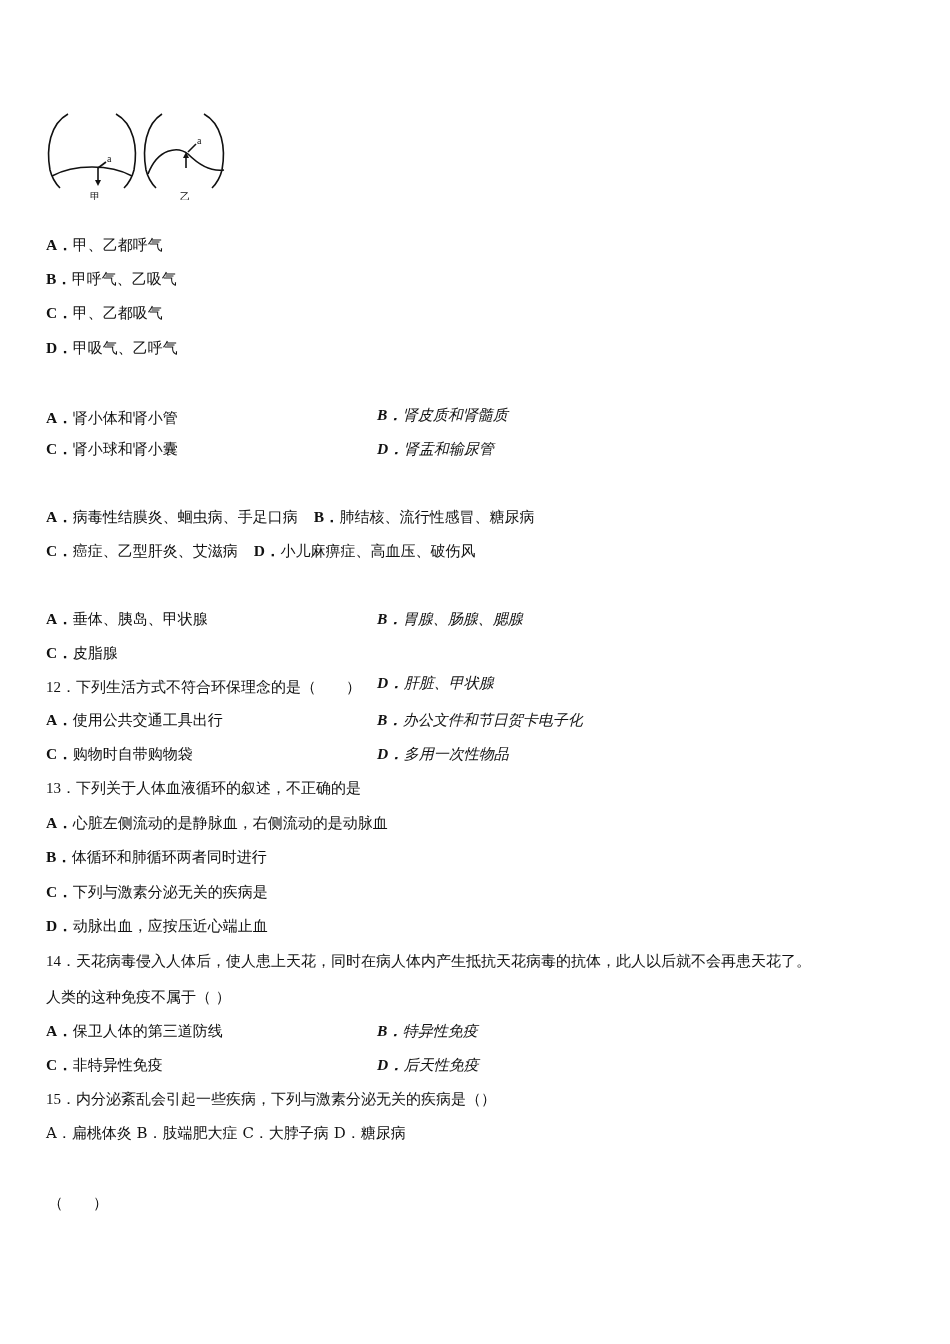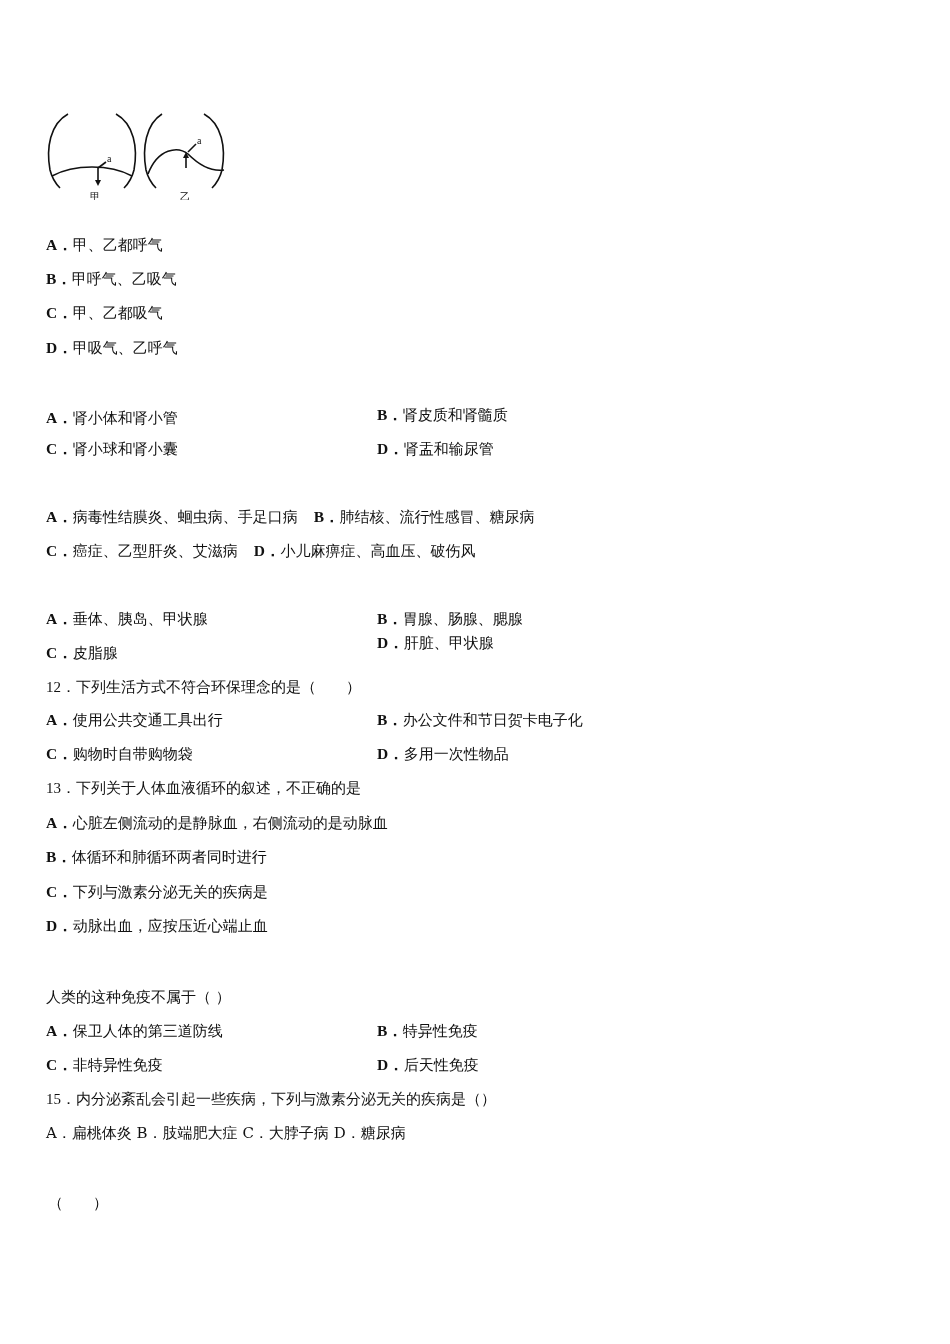--- a/index.html
+++ b/index.html
@@ -7,21 +7,21 @@
       width: 950px; height: 1344px; position: relative; overflow: hidden;
       font-family: "DejaVu Serif", "Liberation Serif", serif;
       color: #111111;
     }
     .page { position: absolute; left: 0; top: 0; width: 950px; height: 1344px; }
     .figure { position: absolute; left: 44px; top: 108px; width: 190px; height: 92px; }
     .line {
       position: absolute; left: 46px; font-size: 15px; line-height: 20px; white-space: nowrap;
     }
     .opt-label { font-weight: bold; font-family: "Liberation Serif", serif; font-size: 15.5px; }
-    .col2 { position: absolute; left: 377px; }
+    .col2 { position: absolute; left: 377px; font-style: italic; }
     .q-num { font-family: "Liberation Serif", serif; }
   </style>
 </head>
 <body>
 
 <div class="page">
 
   <svg class="figure" viewBox="0 0 190 92" xmlns="http://www.w3.org/2000/svg">
     <g fill="none" stroke="#111" stroke-width="1.6">
 
@@ -56,34 +56,35 @@
   <div class="line col2" style="top:405px"><span class="opt-label">B．</span><span>肾皮质和肾髓质</span></div>
   <div class="line" style="top:439px"><span class="opt-label">C．</span><span>肾小球和肾小囊</span></div>
   <div class="line col2" style="top:439px"><span class="opt-label">D．</span><span>肾盂和输尿管</span></div>
 
   <div class="line" style="top:541px"><span class="opt-label">C．</span><span>癌症、乙型肝炎、艾滋病</span><span style="display:inline-block;width:16px"></span><span class="opt-label">D．</span><span>小儿麻痹症、高血压、破伤风</span></div>
   <div class="line" style="top:507px"><span class="opt-label">A．</span><span>病毒性结膜炎、蛔虫病、手足口病</span><span style="display:inline-block;width:16px"></span><span class="opt-label">B．</span><span>肺结核、流行性感冒、糖尿病</span></div>
 
   <div class="line" style="top:609px"><span class="opt-label">A．</span><span>垂体、胰岛、甲状腺</span></div>
   <div class="line col2" style="top:609px"><span class="opt-label">B．</span><span>胃腺、肠腺、腮腺</span></div>
   <div class="line" style="top:643px"><span class="opt-label">C．</span><span>皮脂腺</span></div>
-  <div class="line col2" style="top:633px"><span class="opt-label">D．</span><span>肝脏、甲状腺</span></div>
+  <div class="line col2" style="top:673px"><span class="opt-label">D．</span><span>肝脏、甲状腺</span></div>
 
   <div class="line" style="top:677px"><span class="q-num">12．</span><span>下列生活方式不符合环保理念的是（　　）</span></div>
   <div class="line" style="top:710px"><span class="opt-label">A．</span><span>使用公共交通工具出行</span></div>
   <div class="line col2" style="top:710px"><span class="opt-label">B．</span><span>办公文件和节日贺卡电子化</span></div>
   <div class="line" style="top:744px"><span class="opt-label">C．</span><span>购物时自带购物袋</span></div>
   <div class="line col2" style="top:744px"><span class="opt-label">D．</span><span>多用一次性物品</span></div>
 
   <div class="line" style="top:778px"><span class="q-num">13．</span><span>下列关于人体血液循环的叙述，不正确的是</span></div>
   <div class="line" style="top:813px"><span class="opt-label">A．</span><span>心脏左侧流动的是静脉血，右侧流动的是动脉血</span></div>
   <div class="line" style="top:847px"><span class="opt-label">B．</span><span>体循环和肺循环两者同时进行</span></div>
   <div class="line" style="top:882px"><span class="opt-label">C．</span><span>下列与激素分泌无关的疾病是</span></div>
   <div class="line" style="top:916px"><span class="opt-label">D．</span><span>动脉出血，应按压近心端止血</span></div>
 
+  <div class="line" style="top:951px"><span class="q-num">14．</span><span>天花病毒侵入人体后，使人患上天花，同时在病人体内产生抵抗天花病毒的抗体，此人以后就不会再患天花了。</span></div>
   <div class="line" style="top:987px">人类的这种免疫不属于（ ）</div>
   <div class="line" style="top:1021px"><span class="opt-label">A．</span><span>保卫人体的第三道防线</span></div>
   <div class="line col2" style="top:1021px"><span class="opt-label">B．</span><span>特异性免疫</span></div>
   <div class="line" style="top:1055px"><span class="opt-label">C．</span><span>非特异性免疫</span></div>
   <div class="line col2" style="top:1055px"><span class="opt-label">D．</span><span>后天性免疫</span></div>
 
   <div class="line" style="top:1089px"><span class="q-num">15．</span><span>内分泌紊乱会引起一些疾病，下列与激素分泌无关的疾病是（）</span></div>
   <div class="line" style="top:1123px">A．扁桃体炎 B．肢端肥大症 C．大脖子病 D．糖尿病</div>
 
   <div class="line" style="top:1193px; left:48px">（　　）</div>

